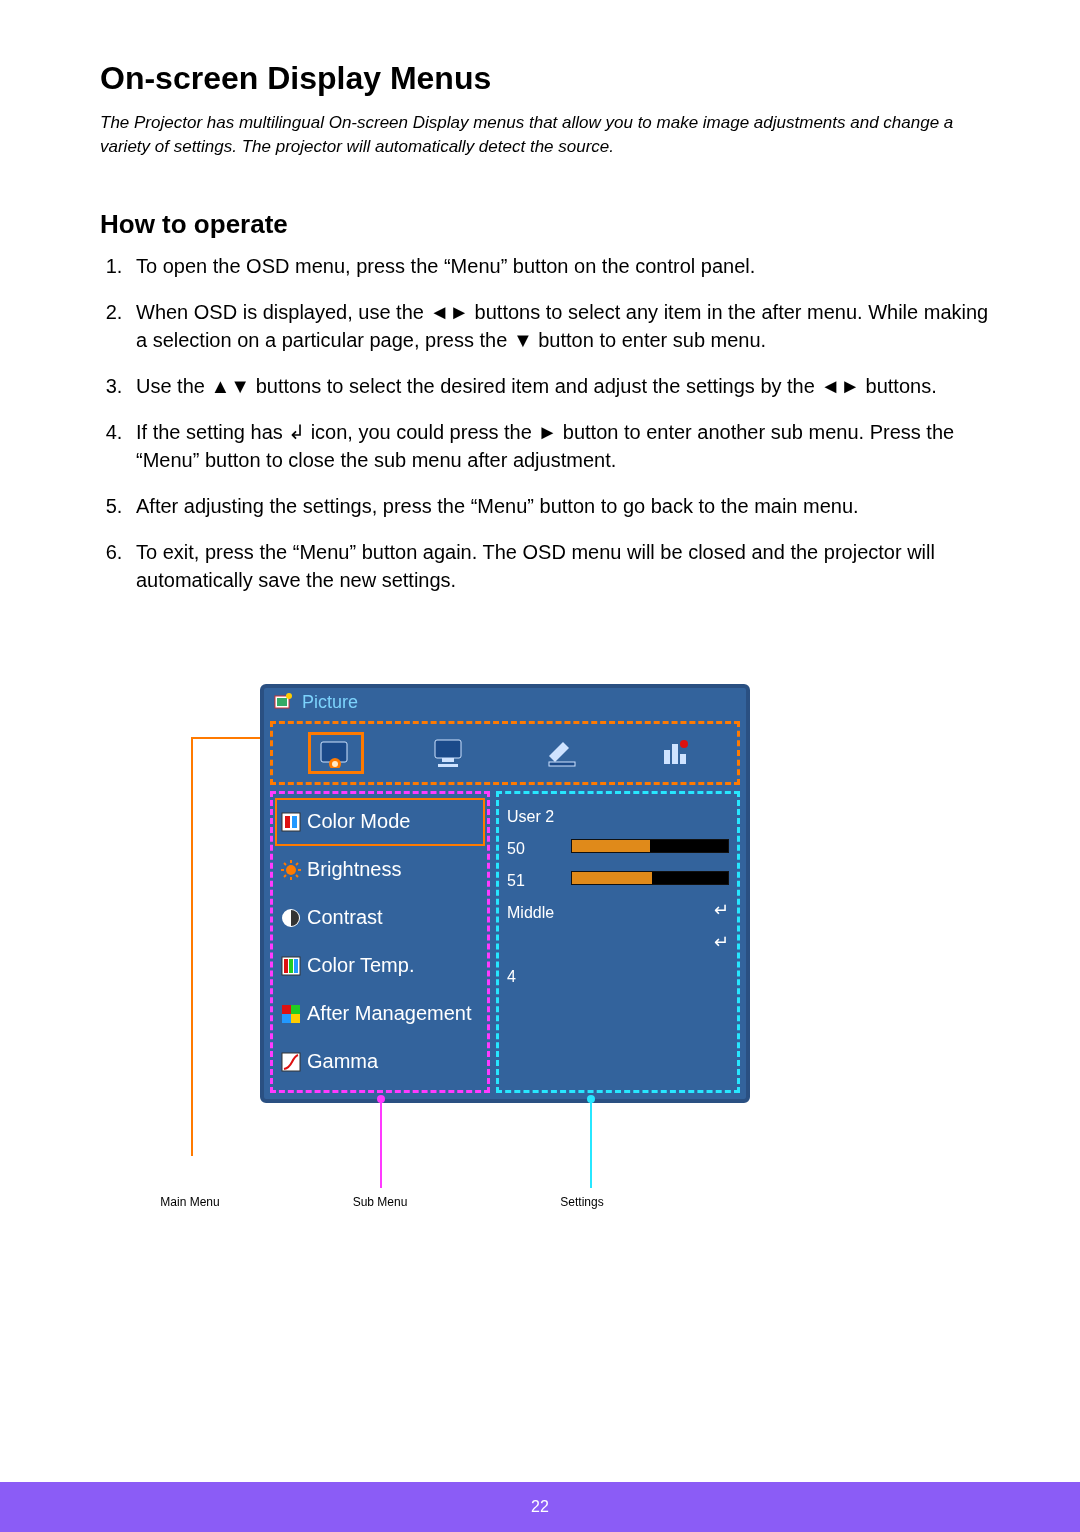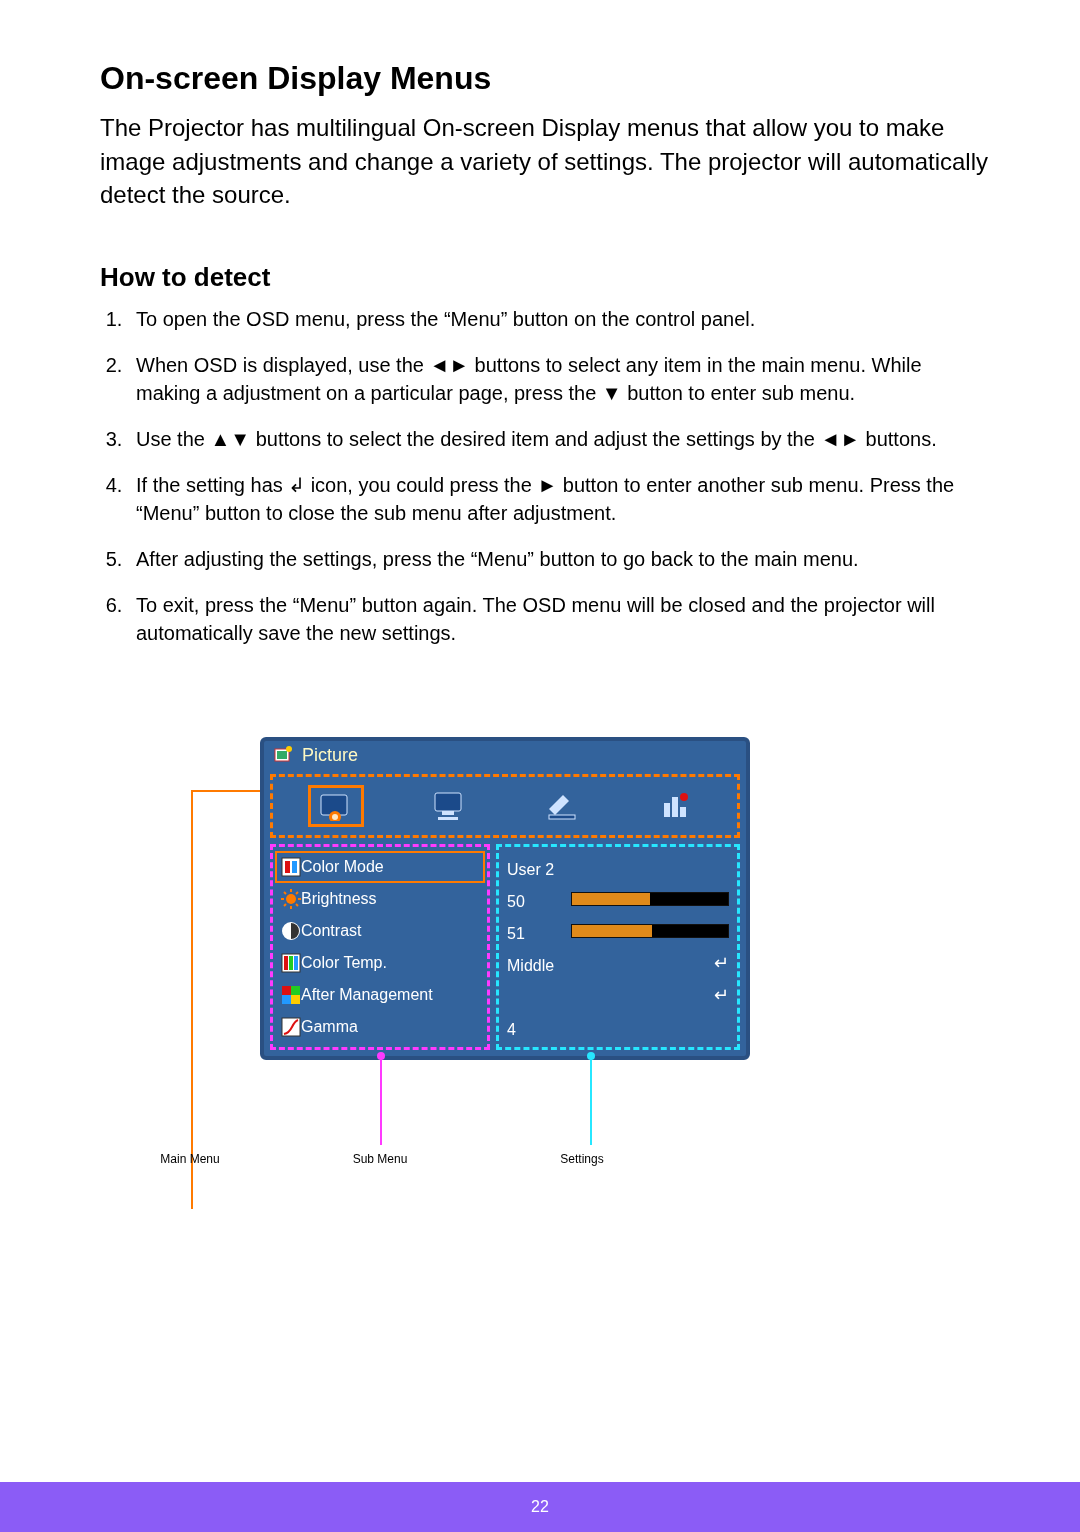--- a/index.html
+++ b/index.html
@@ -14,21 +14,22 @@
   .page {
     padding: 60px 90px 0 100px;
   }
   h1 {
     font-size: 32px;
     font-weight: bold;
     margin: 0 0 14px 0;
     color: #000;
   }
   .intro {
-    font-size: 24px;
+    font-style: italic;
+    font-size: 17px;
     line-height: 1.4;
     margin: 0 0 50px 0;
     color: #000;
   }
   h2 {
     font-size: 26px;
     font-weight: bold;
     margin: 0 0 12px 0;
     color: #000;
   }
@@ -55,21 +56,21 @@
     background: #33639c;
     border: 4px solid #2a5082;
     border-radius: 6px;
     position: relative;
   }
   .osd-title {
     display: flex;
     align-items: center;
     gap: 8px;
     padding: 4px 10px 4px 10px;
-    color: #fef9c3;
+    color: #7dd3fc;
     font-size: 18px;
   }
   .osd-title svg { flex: none; }
   .tab-row {
     margin: 4px 6px 6px 6px;
     border: 3px dashed #ff7a00;
     padding: 8px 6px;
     display: flex;
     justify-content: space-around;
     align-items: center;
@@ -94,27 +95,28 @@
     flex: 0 0 220px;
     border: 3px dashed #ff3aff;
     padding: 4px 2px;
   }
   .sub-right {
     flex: 1;
     border: 3px dashed #27e7ff;
     padding: 4px 6px;
   }
   .sub-row {
-    height: 32px;
-    display: flex;
-    align-items: center;
+    height: 48px;
+    display: flex;
+    align-items: center;
+    gap: 6px;
     border: 2px solid transparent;
     padding: 0 4px;
     color: #fff;
-    font-size: 16px;
+    font-size: 20px;
   }
   .sub-row.selected { border-color: #ff7a00; }
   .sub-row .ricon { width: 20px; height: 20px; flex: none; }
   .val-row {
     height: 32px;
     display: flex;
     align-items: center;
     gap: 8px;
     color: #fff;
     font-size: 16px;
@@ -163,24 +165,24 @@
     font-size: 16px;
   }
 </style>
 </head>
 <body>
 
 <div class="page">
   <h1>On-screen Display Menus</h1>
   <p class="intro">The Projector has multilingual On-screen Display menus that allow you to make image adjustments and change a variety of settings. The projector will automatically detect the source.</p>
 
-  <h2>How to detect</h2>
+  <h2>How to operate</h2>
   <ol>
     <li>To open the OSD menu, press the “Menu” button on the control panel.</li>
-    <li>When OSD is displayed, use the ◄► buttons to select any item in the main menu. While making a adjustment on a particular page, press the ▼ button to enter sub menu.</li>
+    <li>When OSD is displayed, use the ◄► buttons to select any item in the after menu. While making a selection on a particular page, press the ▼ button to enter sub menu.</li>
     <li>Use the ▲▼ buttons to select the desired item and adjust the settings by the ◄► buttons.</li>
     <li>If the setting has ↲ icon, you could press the ► button to enter another sub menu. Press the “Menu” button to close the sub menu after adjustment.</li>
     <li>After adjusting the settings, press the “Menu” button to go back to the main menu.</li>
     <li>To exit, press the “Menu” button again. The OSD menu will be closed and the projector will automatically save the new settings.</li>
   </ol>
 
   <div class="osd-wrap" style="position:relative;">
 
     <svg style="position:absolute;left:-70px;top:52px;" width="80" height="420">
       <path d="M78 2 L2 2 L2 420" stroke="#ff7a00" stroke-width="2" fill="none"></path>

